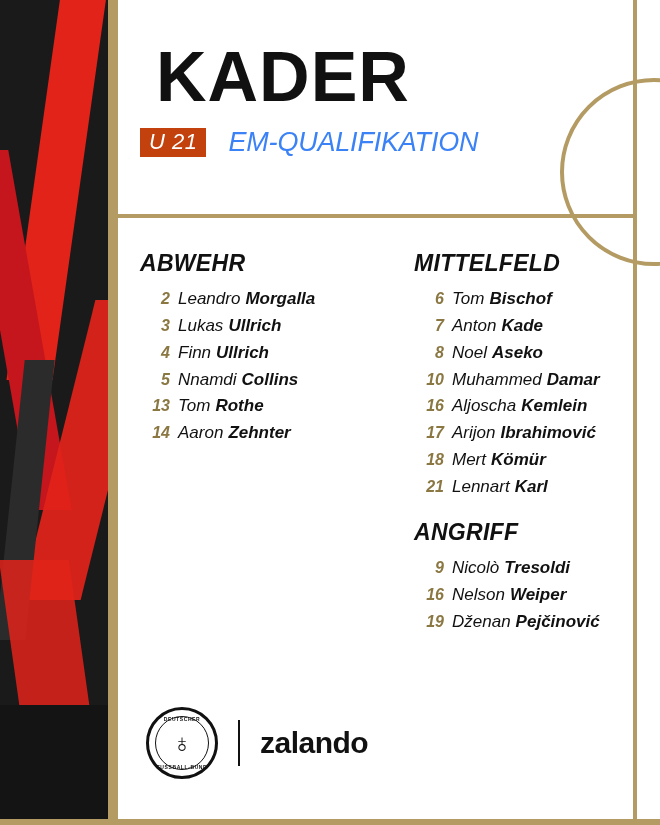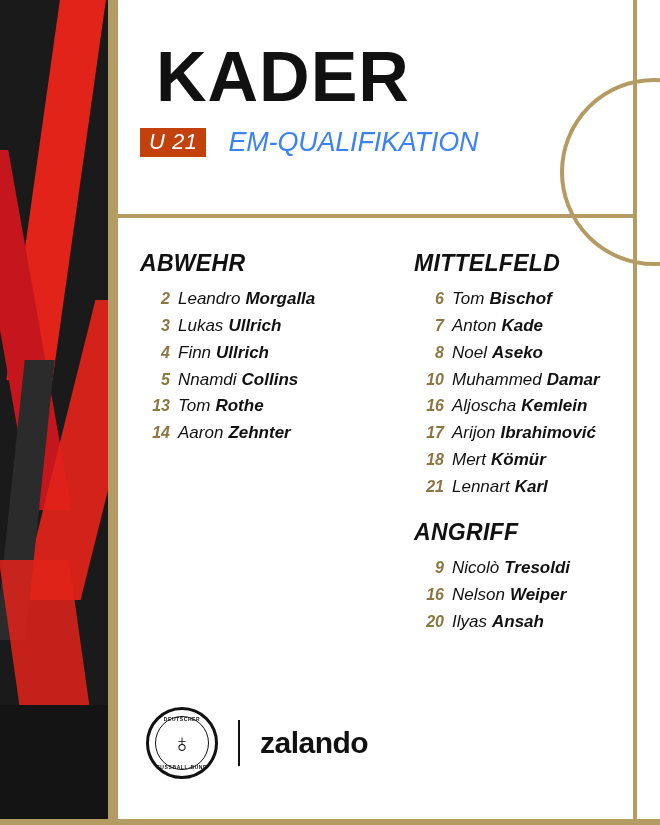--- a/index.html
+++ b/index.html
@@ -410,23 +410,23 @@
           <span class="p-num">9</span>
           <span class="p-first">Nicolò</span>
           <span class="p-last">Tresoldi</span>
         </div>
         <div class="player">
           <span class="p-num">16</span>
           <span class="p-first">Nelson</span>
           <span class="p-last">Weiper</span>
         </div>
         <div class="player">
-          <span class="p-num">20</span>
-          <span class="p-first">Ilyas</span>
-          <span class="p-last">Ansah</span>
+          <span class="p-num">19</span>
+          <span class="p-first">Dženan</span>
+          <span class="p-last">Pejčinović</span>
         </div>
       </div>
 
     </div>
   </div>
 
   <div class="footer">
     <div class="dfb-badge">
       <div class="dfb-top-text">DEUTSCHER</div>
       <div class="dfb-inner">

